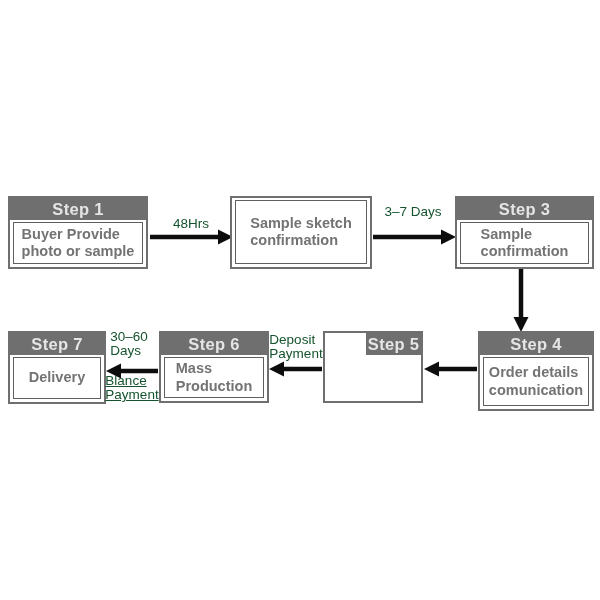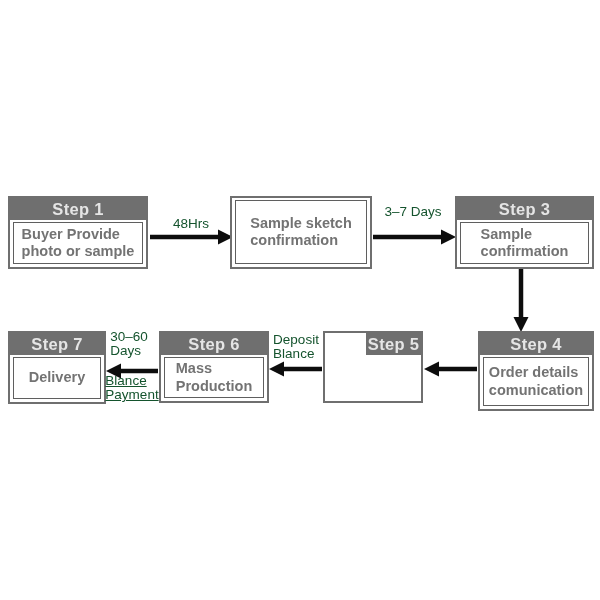--- a/index.html
+++ b/index.html
@@ -127,19 +127,19 @@
   <div class="box" id="box-s7">
     <div class="box-header">Step 7</div>
     <div class="box-body">
       <div class="box-text">Delivery</div>
     </div>
   </div>
 
   <div class="lbl" id="lbl-48hrs">48Hrs</div>
   <div class="lbl" id="lbl-37days">3–7 Days</div>
   <div class="lbl" id="lbl-deposit">Deposit
-Blance</div>
+Payment</div>
   <div class="lbl" id="lbl-3060">30–60
 Days</div>
   <div class="lbl" id="lbl-blance">Blance
 Payment</div>
 
 </div>
 
 </body></html>

